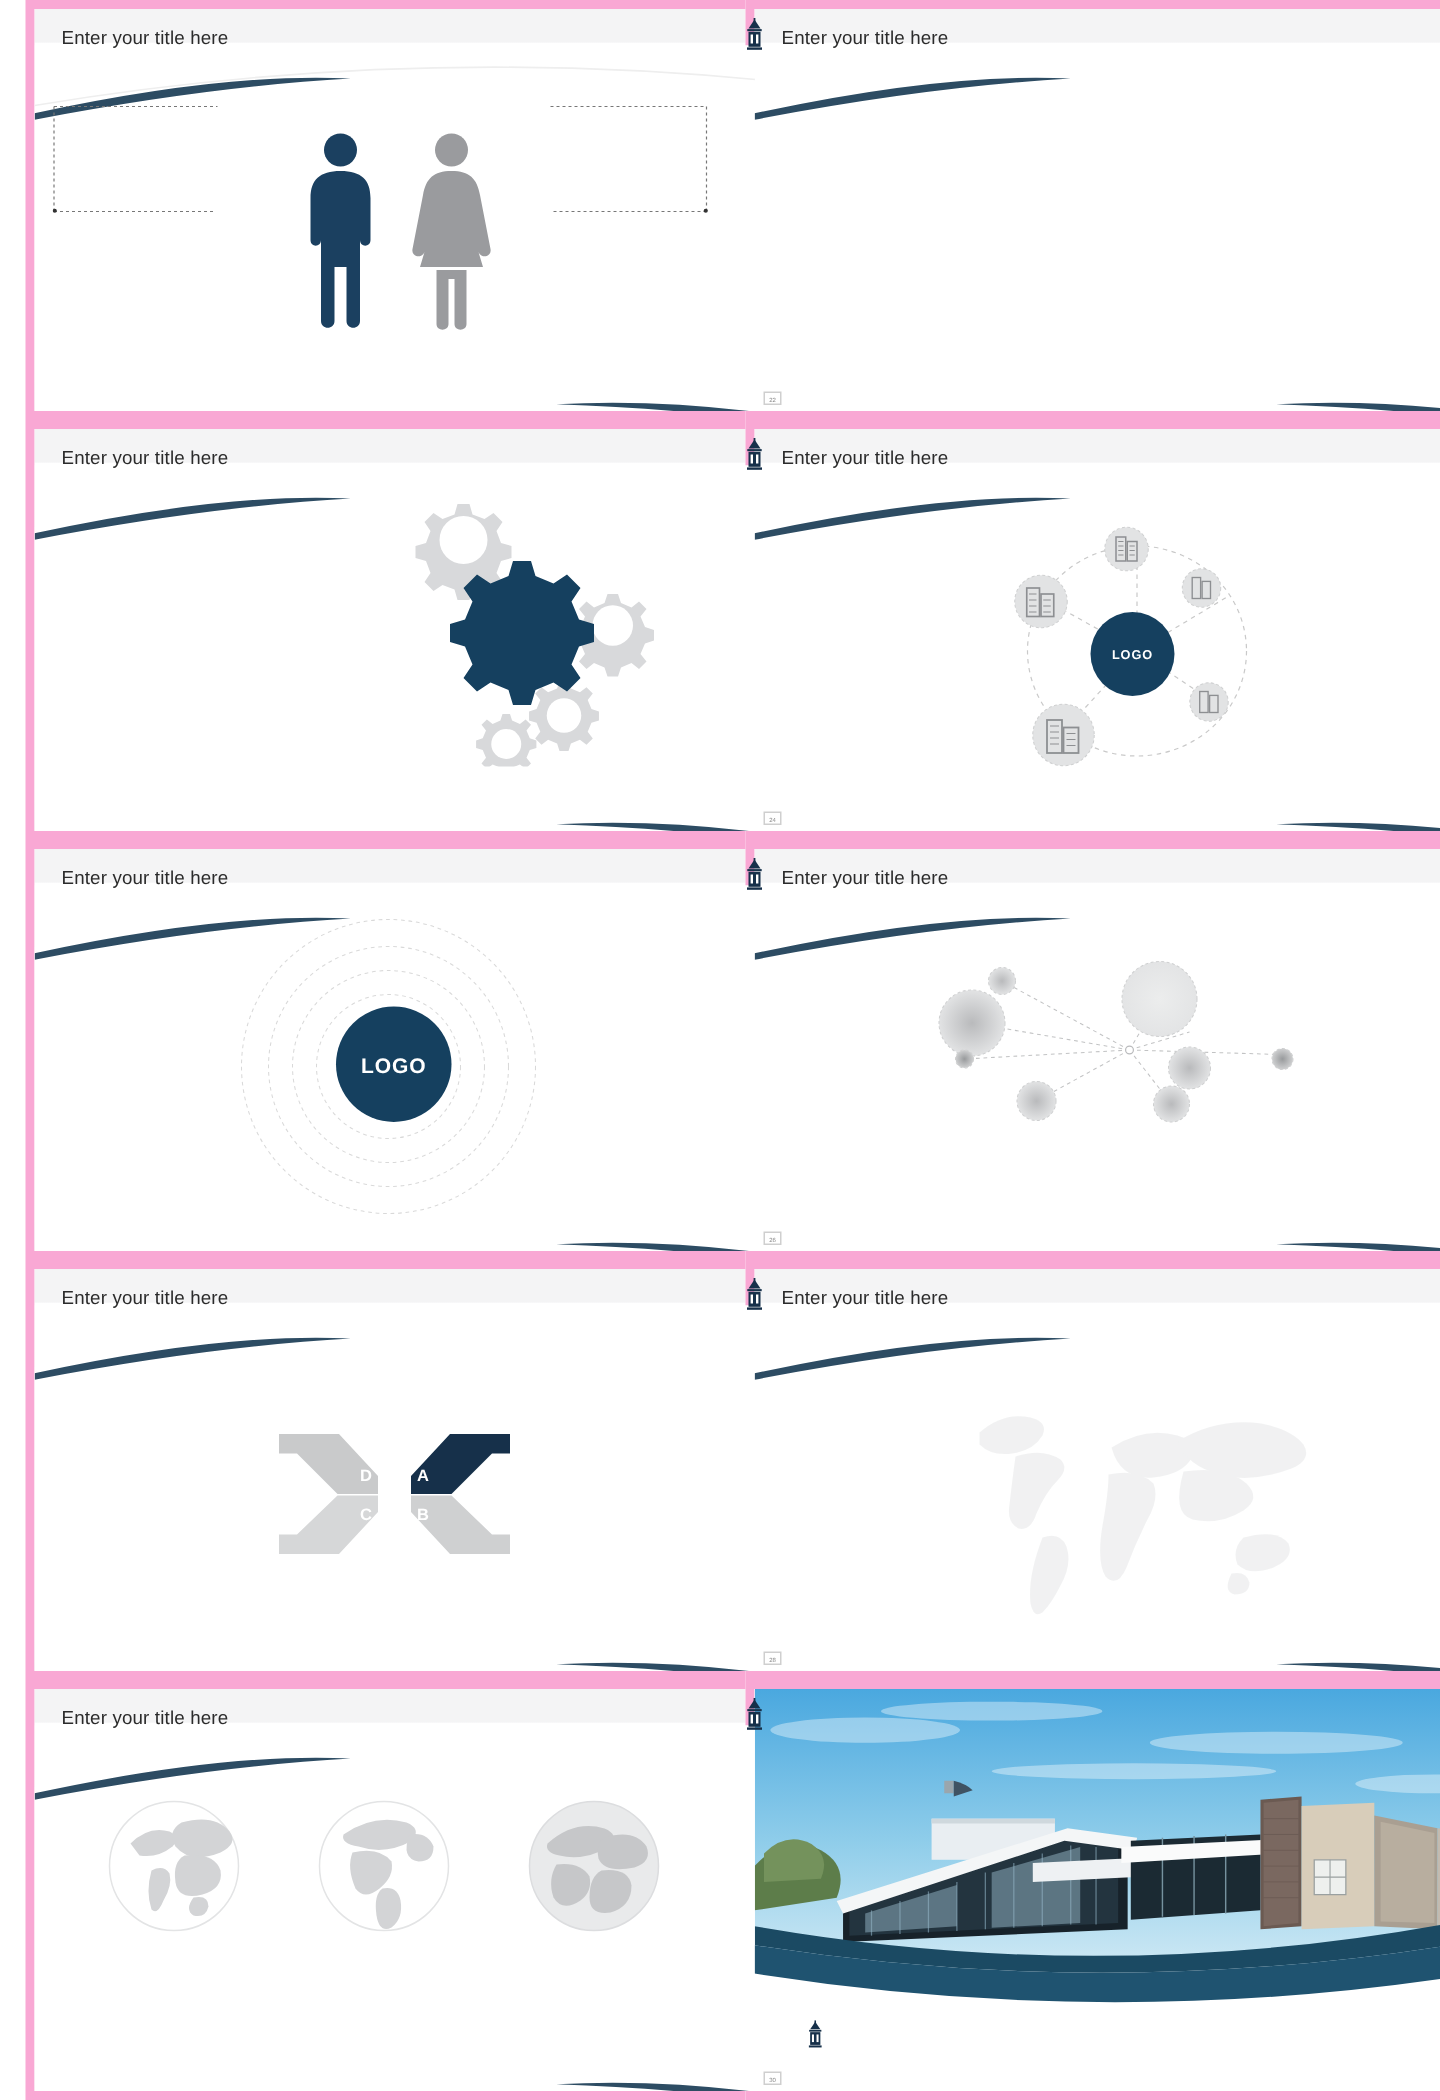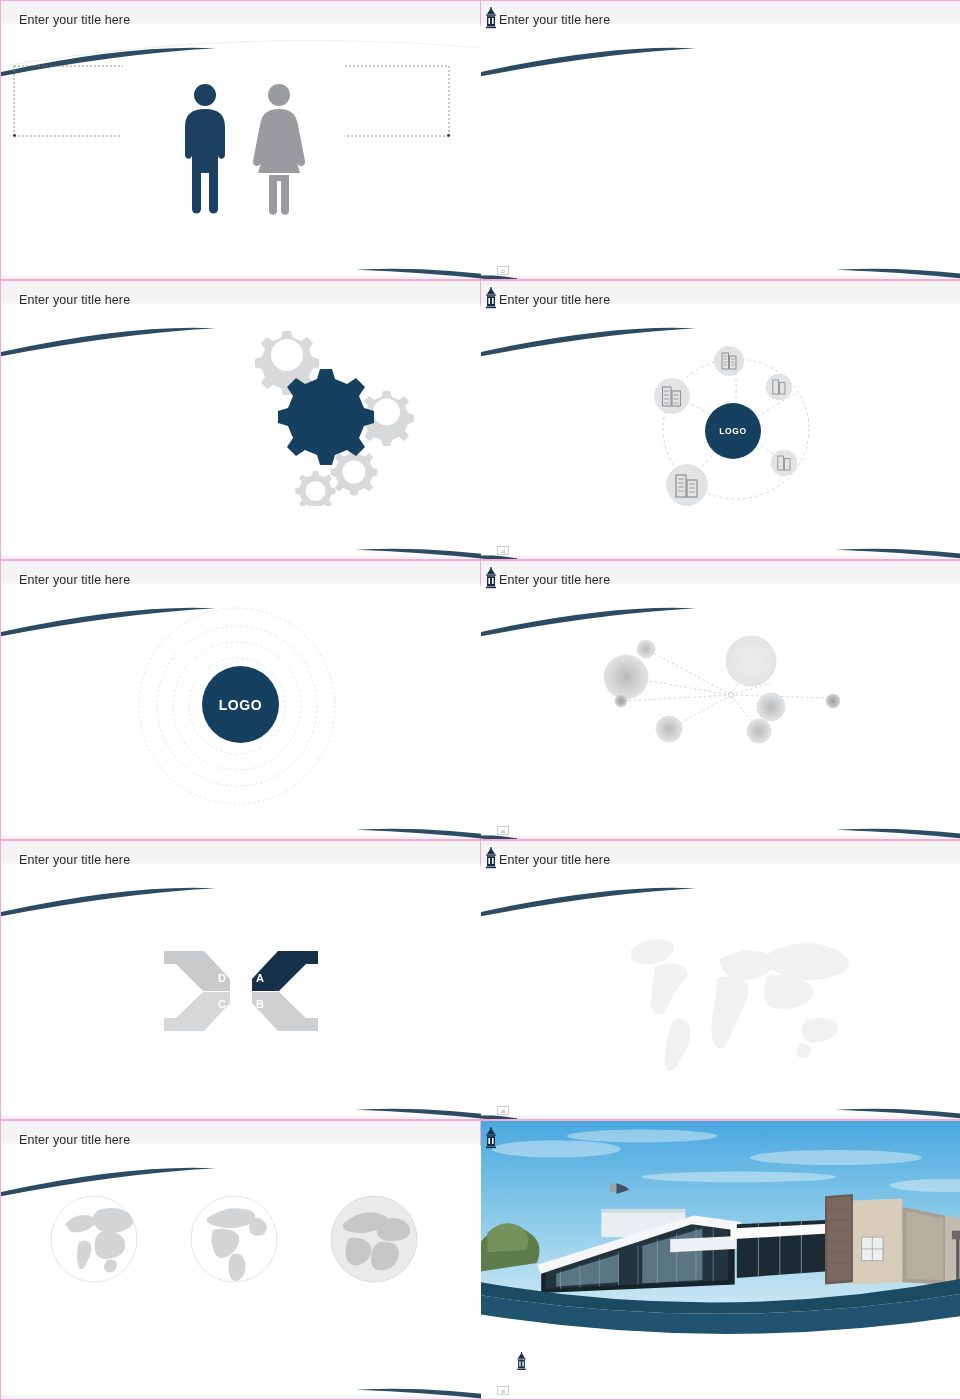--- a/index.html
+++ b/index.html
@@ -6,21 +6,22 @@
   body {
     width: 960px; height: 1400px;
     background: #ffffff;
     font-family: "Liberation Sans", sans-serif;
     overflow: hidden;
   }
   .deck { display: grid; grid-template-columns: 480px 480px; grid-template-rows: repeat(5, 280px); width: 960px; height: 1400px; }
   .slide {
     position: relative; width: 518px; height: 280px;
     background: #ffffff; overflow: hidden;
-    border: 1px solid #f9a8d4;
+    border: 6px solid #f9a8d4;
+    margin-left: 17px;
   }
   
   .slide::before {
     content:""; position:absolute; inset:0;
     background: linear-gradient(180deg,#f4f4f5 0%, #f4f4f5 22px, #ffffff 23px, #ffffff 92%, #f2f2f3 100%);
     z-index:0;
   }
   .canvas { position:absolute; inset:0; z-index:1; }
   .title {
     position: absolute; left: 18px; top: 12px;

